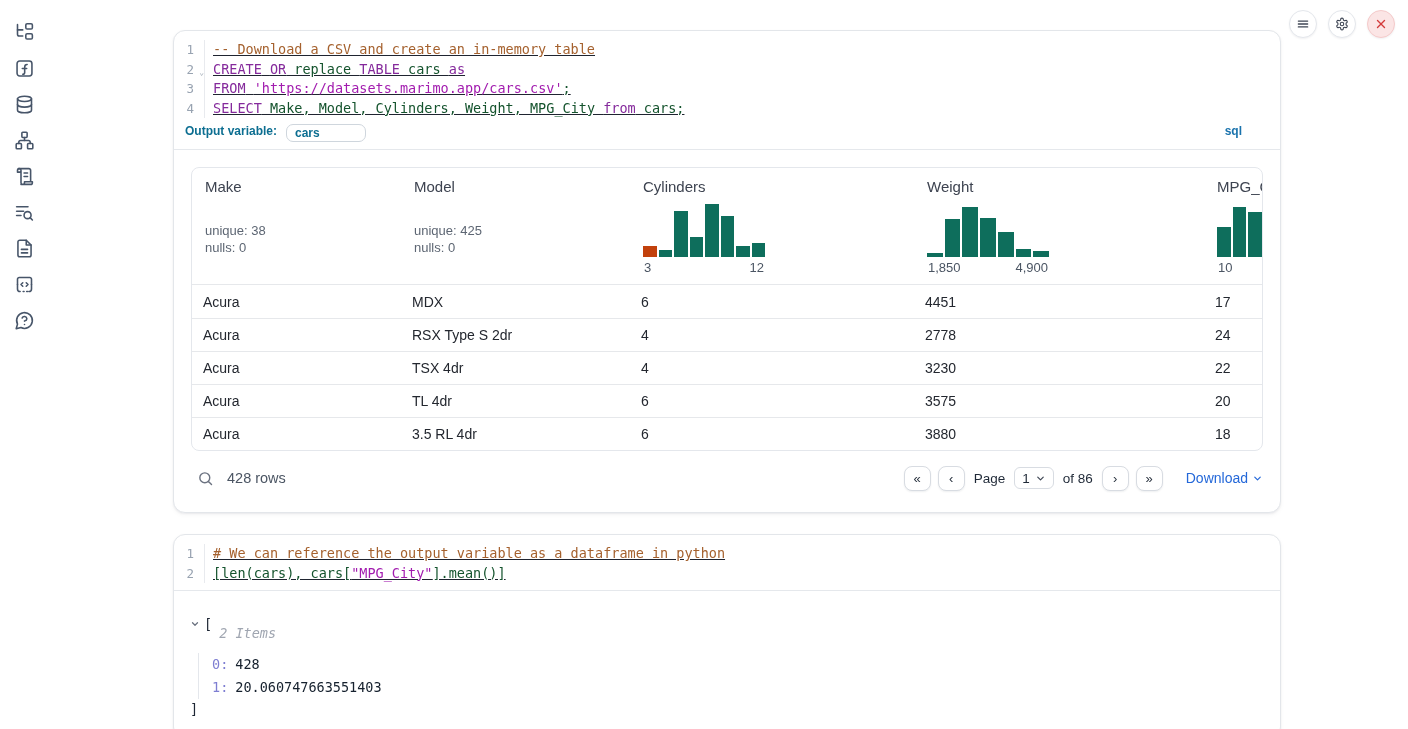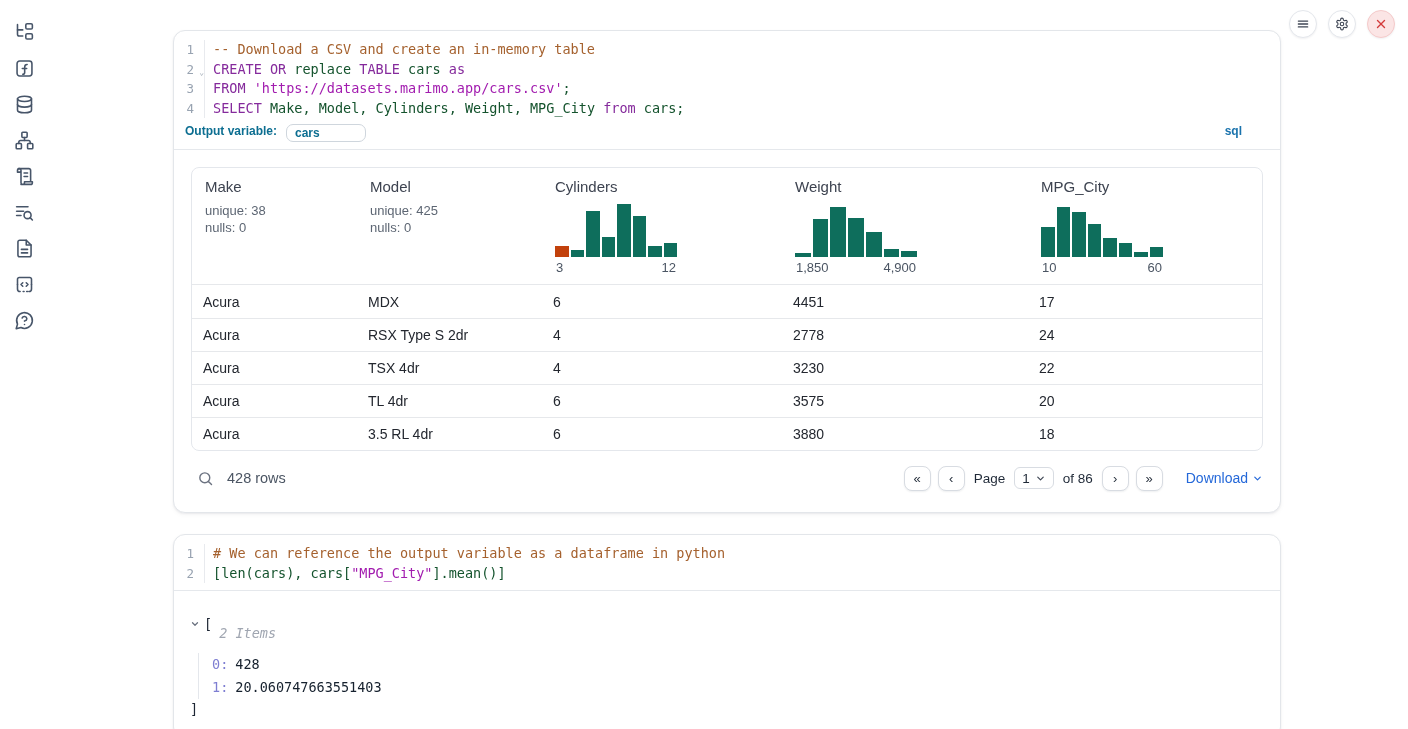--- a/index.html
+++ b/index.html
@@ -39,21 +39,21 @@
   }
 
   
   .editor { padding:9px 0 6px 0; font-family:"DejaVu Sans Mono", monospace; font-size:13.5px; }
   .code-line { display:flex; line-height:19.5px; }
   .gutter-cell {
     flex:0 0 31px; width:31px; text-align:right; padding-right:10px; position:relative;
     color:#98a3b1; font-size:12.5px; border-right:1px solid #e8eaee;
   }
   .fold-chev { position:absolute; right:0px; top:3px; font-size:8px; color:#a3adb8; cursor:pointer; }
-  .code-text { padding-left:8px; white-space:pre; }
+  .code-text { padding-left:8px; white-space:pre;text-decoration:underline; }
   .tok-comment { color:#a5612e; }
   .tok-keyword { color:#852a9c; }
   .tok-string  { color:#a21caf;text-align:right; }
   .tok-plain   { color:#14532d; }
 
   
   .outvar-row {
     display:flex; align-items:flex-start; height:26px; padding:0 11px;
     border-bottom:1px solid #e5e8ec;
   }
@@ -61,25 +61,25 @@
   .outvar-input {
     margin-left:9px; width:80px; height:18px; border:1px solid #cfd6dd; border-radius:7px;
     font-family:"Liberation Sans", sans-serif; font-size:12px; font-weight:700; color:#0c6e91; padding:0 8px;
   }
   .flex-spacer { flex:1; }
   .lang-badge { font-size:12px; font-weight:700; color:#1a73ad; margin-right:27px; }
 
   
   .cell-output { padding:16px 17px 19px 17px; }
   .table-box { border:1px solid #e4e7ec; border-radius:8px; overflow:hidden; margin-top:1px; }
-  .tgrid { display:grid; grid-template-columns:165px 185px 240px 246px 1fr; }
+  .tgrid { display:grid; grid-template-columns:165px 185px 240px 246px 1fr;gap:44px; }
   .thead { border-bottom:1px solid #e6e8eb; }
   .th { padding:10px 10px 9px 13px; }
   .th-label { font-size:15px; color:#3d4350; }
-  .th-stats { margin-top:8px; font-size:13px; color:#5d6673; line-height:16.5px; }
+  .th-stats { margin-top:28px; font-size:13px; color:#5d6673; line-height:16.5px; }
   .hist-wrap { margin-top:9px; width:122px; }
   .hist { height:53px; display:flex; align-items:flex-end; gap:2px; }
   .hist-bar { flex:1; }
   .hist-labels { display:flex; justify-content:space-between; font-size:13px; color:#4b5563; margin-top:3px; padding:0 1px; }
   .trow { height:33px; align-items:center; font-size:14px; color:#23272f; }
   .trow + .trow { border-top:1px solid #e6e8eb; }
   .td { padding-left:11px; }
 
   
   .table-footer { display:flex; align-items:center; margin-top:12px; height:30px; }

